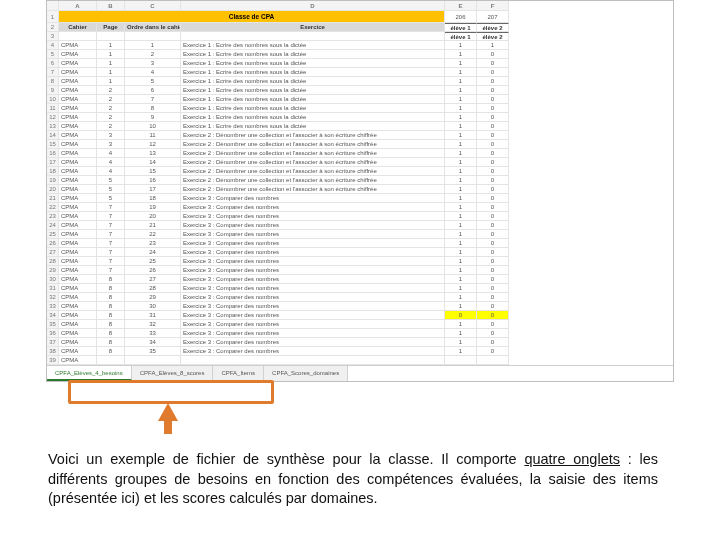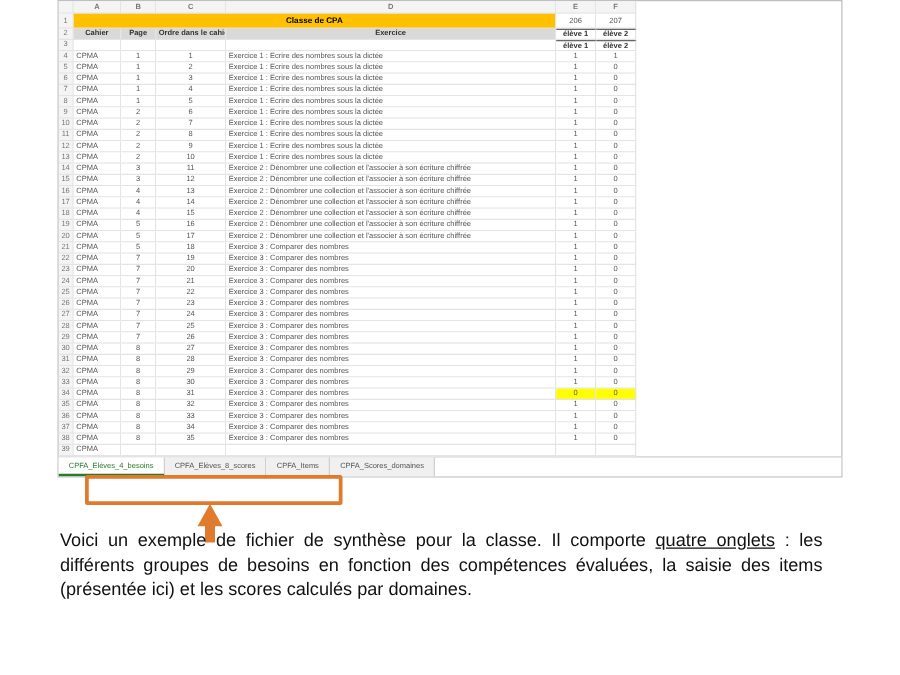--- a/index.html
+++ b/index.html
@@ -14,21 +14,21 @@
   .title-cell { height:12px; line-height:12px; }
   .title-bar { background:#ffc000; font-weight:bold; color:#000; text-align:center; font-size:6.5px; height:12px; line-height:12px; }
   .subhdr { background:#d9d9d9; font-weight:bold; color:#333; text-align:center; }
   .elev-hdr { background:#fff; font-weight:bold; color:#333; text-align:center; border-top:1px solid #666; }
   .tabs { display:flex; background:#fff; height:15px; border-top:1px solid #cfcfcf; font-size:6px; }
   .tab { padding:0 8px; line-height:14px; border-right:1px solid #d0d0d0; color:#555; background:#f0f0f0; cursor:pointer; }
   .tab.active { background:#fff; color:#2b7a2b; border-bottom:2px solid #2b7a2b; }
   .callout { position:absolute; left:68px; top:380px; width:200px; height:18px; border:3px solid #e07b2e; border-radius:2px; pointer-events:none; }
   .arrow { position:absolute; left:158px; top:403px; width:0; height:0; border-left:10px solid transparent; border-right:10px solid transparent; border-bottom:18px solid #e07b2e; }
   .arrow-stem { position:absolute; left:164px; top:420px; width:8px; height:14px; background:#e07b2e; }
-  .caption { position:absolute; left:48px; top:424px; width:610px; font-size:14.5px; color:#111; line-height:1.35; text-align:justify; }
+  .caption { position:absolute; left:48px; top:450px; width:610px; font-size:14.5px; color:#111; line-height:1.35; text-align:justify; }
   .hl { background:#ffff00; }
 </style>
 </head>
 <body>
 
 <div class="stage">
   <div class="sheet">
     <div class="grid" id="grid">
         <div class="cell corner colhdr"></div>
         <div class="cell colhdr">A</div>

